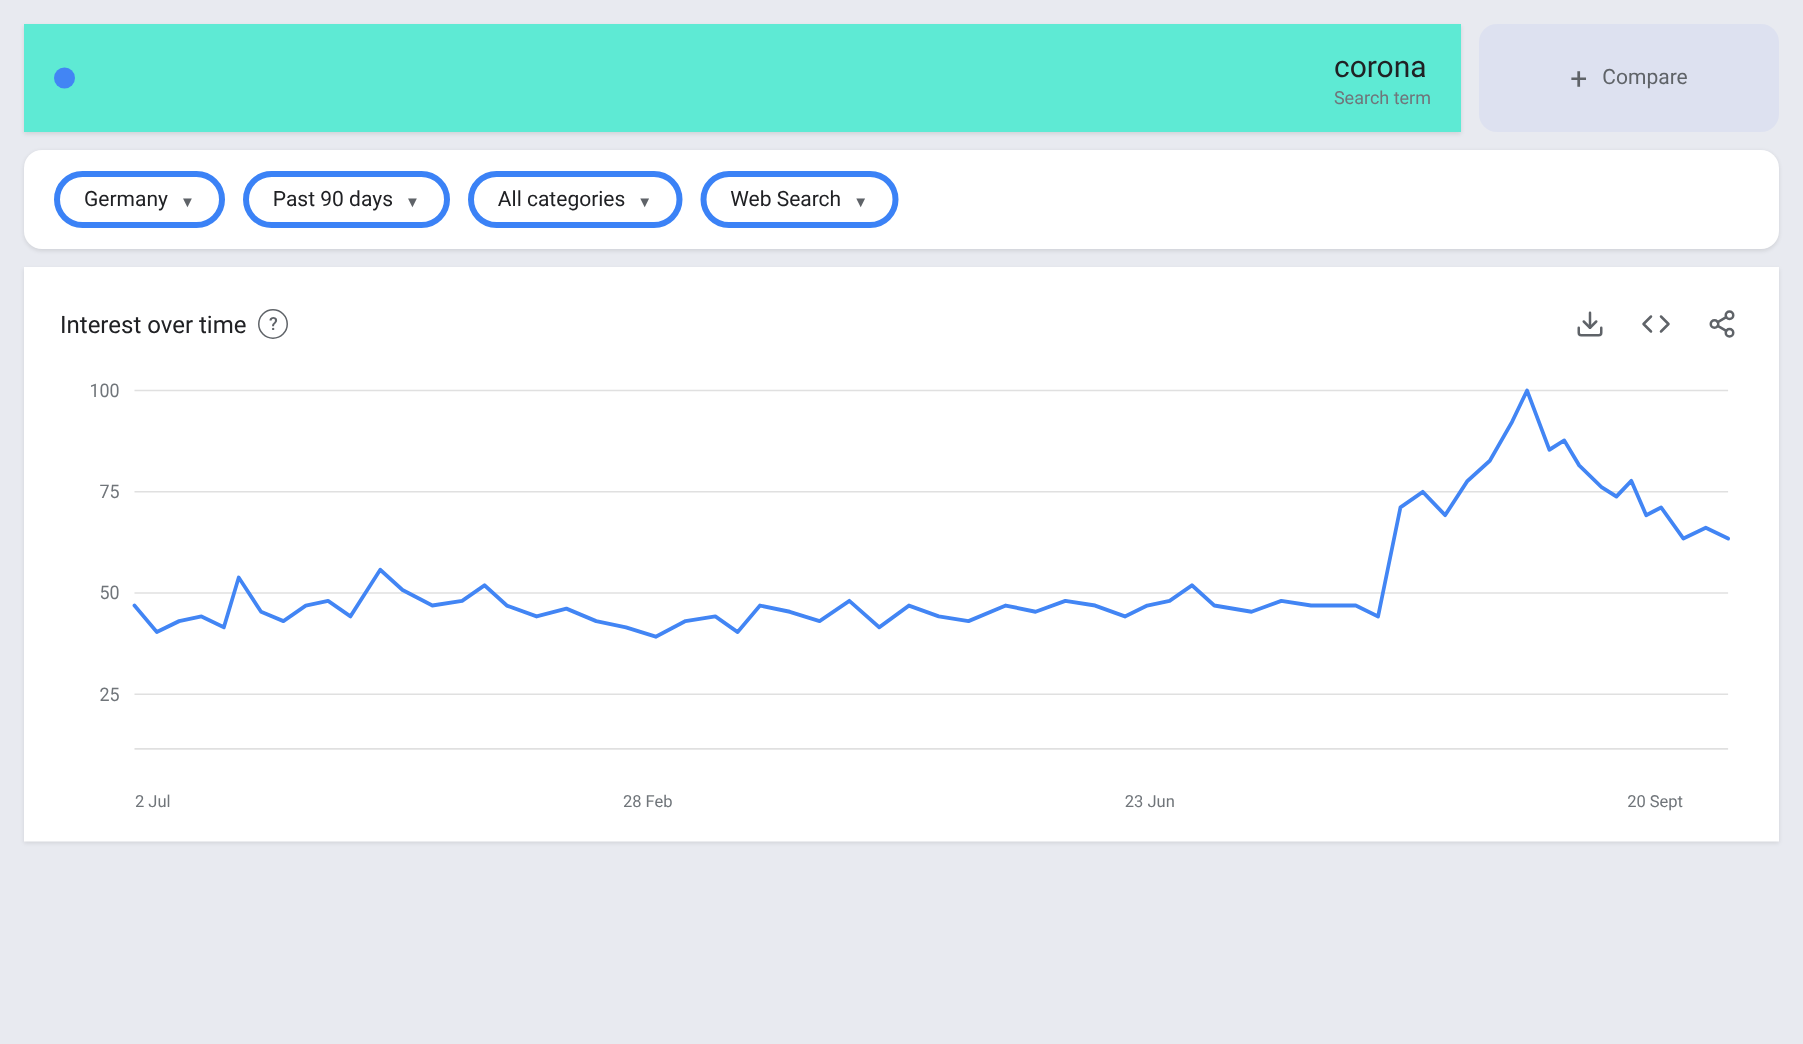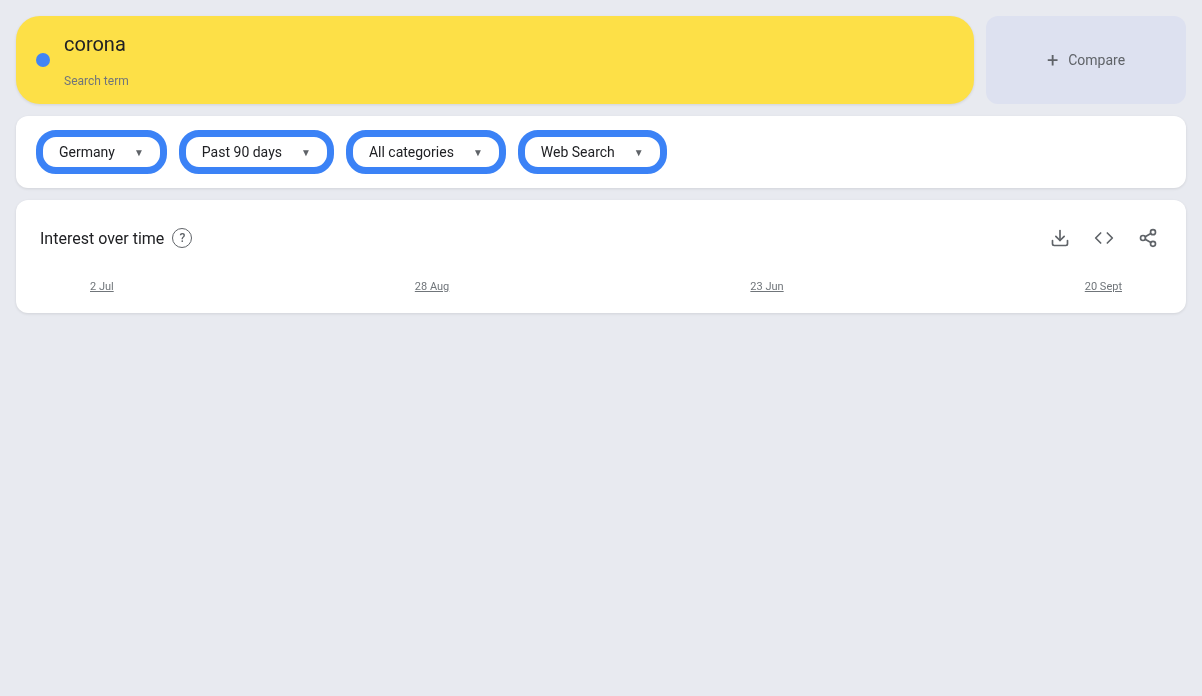--- a/index.html
+++ b/index.html
@@ -10,28 +10,29 @@
       padding: 16px;
     }
 
     .top-section {
       display: flex;
       gap: 12px;
       margin-bottom: 12px;
     }
 
     .search-term-card {
-      background: #fde047;
-      border-radius: 24px;
+      background: #5eead4;
+      border-radius: 0;
       padding: 16px 20px;
       flex: 1;
       display: flex;
       align-items: center;
       gap: 14px;
       box-shadow: 0 1px 3px rgba(0,0,0,0.1);
+      justify-content: space-between;
     }
 
     .search-dot {
       width: 14px;
       height: 14px;
       border-radius: 50%;
       background: #4285f4;
       flex-shrink: 0;
     }
 
@@ -42,21 +43,21 @@
 
     .search-term-name {
       font-size: 20px;
       font-weight: 400;
       color: #202124;
     }
 
     .search-term-label {
       font-size: 12px;
       color: #70757a;
-      margin-top: 18px;
+      margin-top: 2px;
     }
 
     .compare-card {
       background: #dde1f0;
       border-radius: 12px;
       padding: 16px 28px;
       display: flex;
       align-items: center;
       gap: 10px;
       cursor: pointer;
@@ -81,40 +82,40 @@
       padding: 14px 20px;
       display: flex;
       gap: 12px;
       align-items: center;
       margin-bottom: 12px;
       box-shadow: 0 1px 3px rgba(0,0,0,0.1);
     }
 
     .filter-btn {
       display: flex;
-      align-items: center;
-      gap: 19px;
-      border: 7px solid #3b82f6;
+      align-items: flex-end;
+      gap: 8px;
+      border: 4px solid #3b82f6;
       border-radius: 20px;
       padding: 7px 16px;
       background: #fff;
       font-size: 14px;
       color: #202124;
       cursor: pointer;
       font-family: inherit;
     }
 
     .chevron-icon {
       font-size: 10px;
       color: #5f6368;
     }
 
     .chart-card {
       background: #fff;
-      border-radius: 12px;
+      border-radius: 0;
       padding: 24px 24px 20px;
       box-shadow: 0 1px 3px rgba(0,0,0,0.1);
     }
 
     .chart-header {
       display: flex;
       justify-content: space-between;
       align-items: center;
       margin-bottom: 20px;
     }
@@ -175,21 +176,20 @@
 
     .x-labels {
       display: flex;
       justify-content: space-between;
       padding: 8px 40px 0 50px;
     }
 
     .x-label {
       font-size: 11px;
       color: #70757a;
-      text-decoration: underline;
     }
   </style>
 </head>
 <body>
 
 <div class="top-section">
   <div class="search-term-card">
     <div class="search-dot"></div>
     <div class="search-term-text">
       <span class="search-term-name">corona</span>
@@ -246,20 +246,104 @@
           <circle cx="18" cy="5" r="3"></circle>
           <circle cx="6" cy="12" r="3"></circle>
           <circle cx="18" cy="19" r="3"></circle>
           <line x1="8.59" y1="13.51" x2="15.42" y2="17.49"></line>
           <line x1="15.41" y1="6.51" x2="8.59" y2="10.49"></line>
         </svg>
       </button>
     </div>
   </div>
 
+  <div class="chart-area">
+    <svg class="chart-svg" viewBox="0 0 1130 260" preserveAspectRatio="none">
+
+      <line x1="50" y1="10" x2="1120" y2="10" stroke="#e0e0e0" stroke-width="1"></line>
+      <line x1="50" y1="75" x2="1120" y2="75" stroke="#e0e0e0" stroke-width="1"></line>
+      <line x1="50" y1="140" x2="1120" y2="140" stroke="#e0e0e0" stroke-width="1"></line>
+      <line x1="50" y1="205" x2="1120" y2="205" stroke="#e0e0e0" stroke-width="1"></line>
+      <line x1="50" y1="240" x2="1120" y2="240" stroke="#e0e0e0" stroke-width="1"></line>
+
+      <text x="40" y="14" text-anchor="end" font-size="12" fill="#70757a">100</text>
+      <text x="40" y="79" text-anchor="end" font-size="12" fill="#70757a">75</text>
+      <text x="40" y="144" text-anchor="end" font-size="12" fill="#70757a">50</text>
+      <text x="40" y="209" text-anchor="end" font-size="12" fill="#70757a">25</text>
+
+      <polyline fill="none" stroke="#4285f4" stroke-width="2.5" stroke-linejoin="round" stroke-linecap="round" points="
+          50,148
+          65,165
+          80,158
+          95,155
+          110,162
+          120,130
+          135,152
+          150,158
+          165,148
+          180,145
+          195,155
+          215,125
+          230,138
+          250,148
+          270,145
+          285,135
+          300,148
+          320,155
+          340,150
+          360,158
+          380,162
+          400,168
+          420,158
+          440,155
+          455,165
+          470,148
+          490,152
+          510,158
+          530,145
+          550,162
+          570,148
+          590,155
+          610,158
+          635,148
+          655,152
+          675,145
+          695,148
+          715,155
+          730,148
+          745,145
+          760,135
+          775,148
+          800,152
+          820,145
+          840,148
+          855,148
+          870,148
+          885,155
+          900,85
+          915,75
+          930,90
+          945,68
+          960,55
+          975,30
+          985,10
+          1000,48
+          1010,42
+          1020,58
+          1035,72
+          1045,78
+          1055,68
+          1065,90
+          1075,85
+          1090,105
+          1105,98
+          1120,105
+        "></polyline>
+    </svg>
+  </div>
 
   <div class="x-labels">
     <span class="x-label">2 Jul</span>
-    <span class="x-label">28 Aug</span>
+    <span class="x-label">28 Feb</span>
     <span class="x-label">23 Jun</span>
     <span class="x-label">20 Sept</span>
   </div>
 </div>
 
 </body></html>

